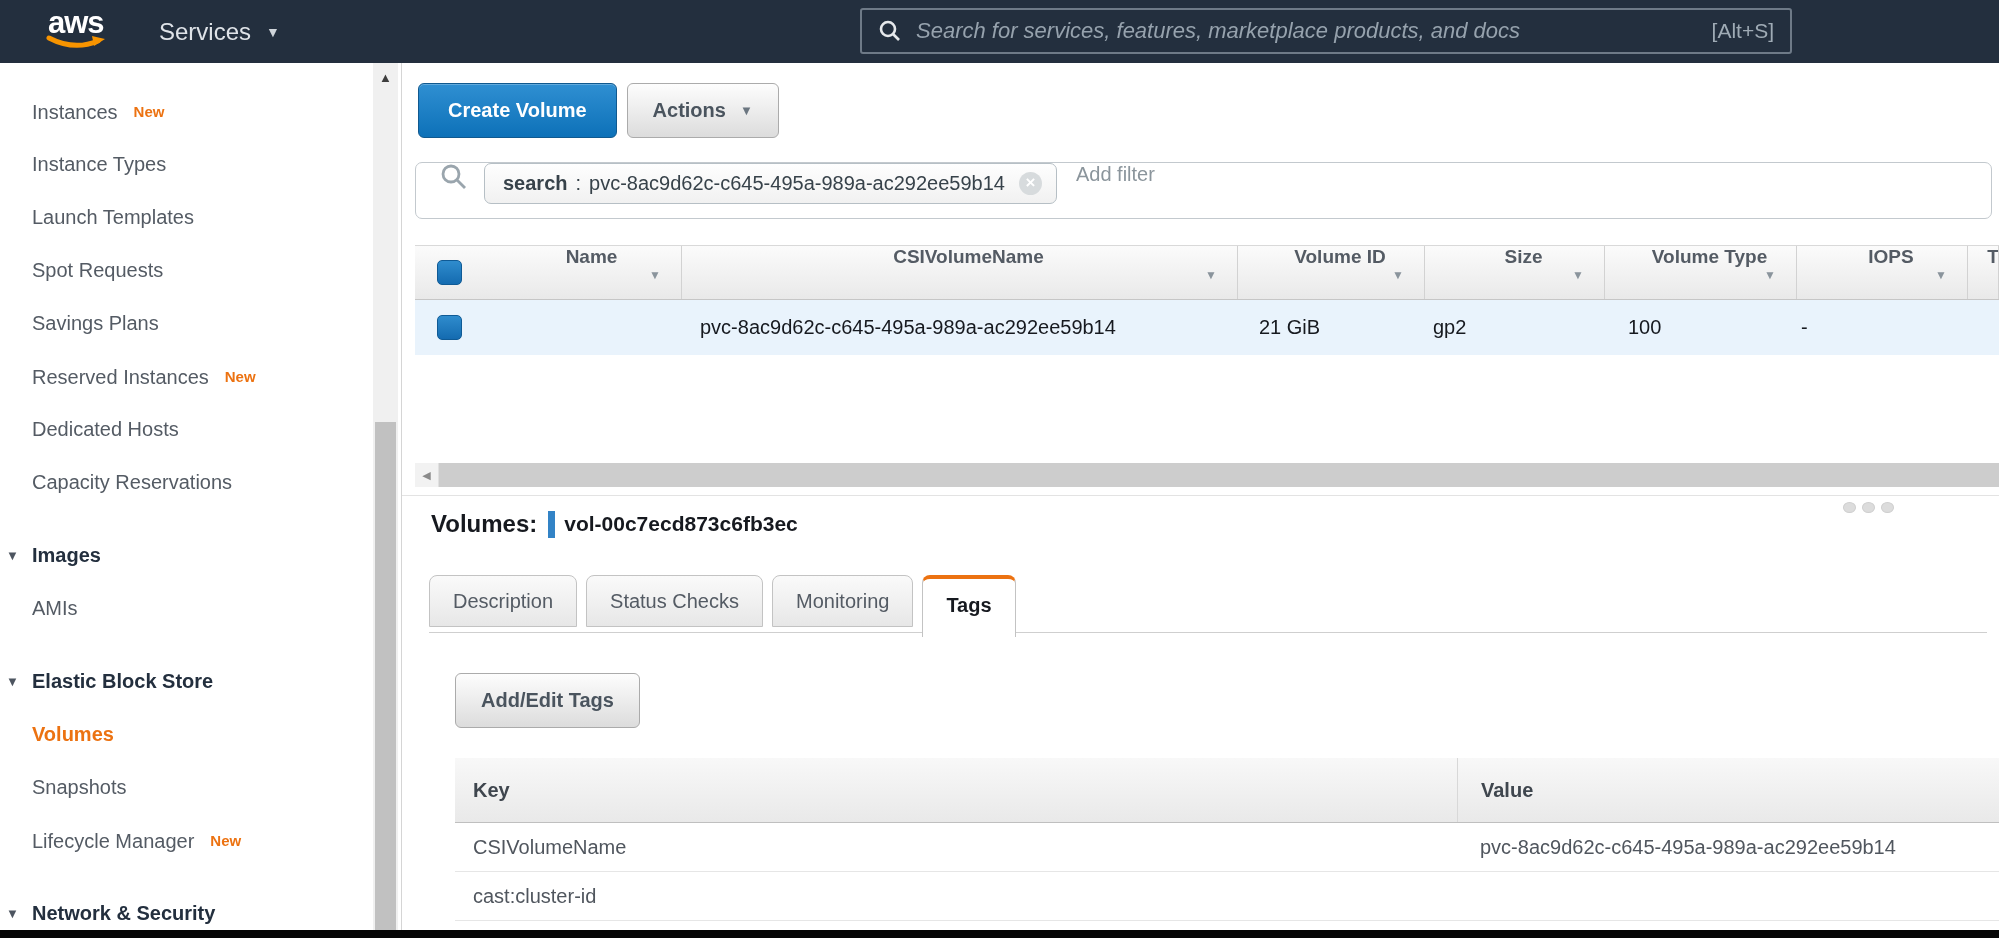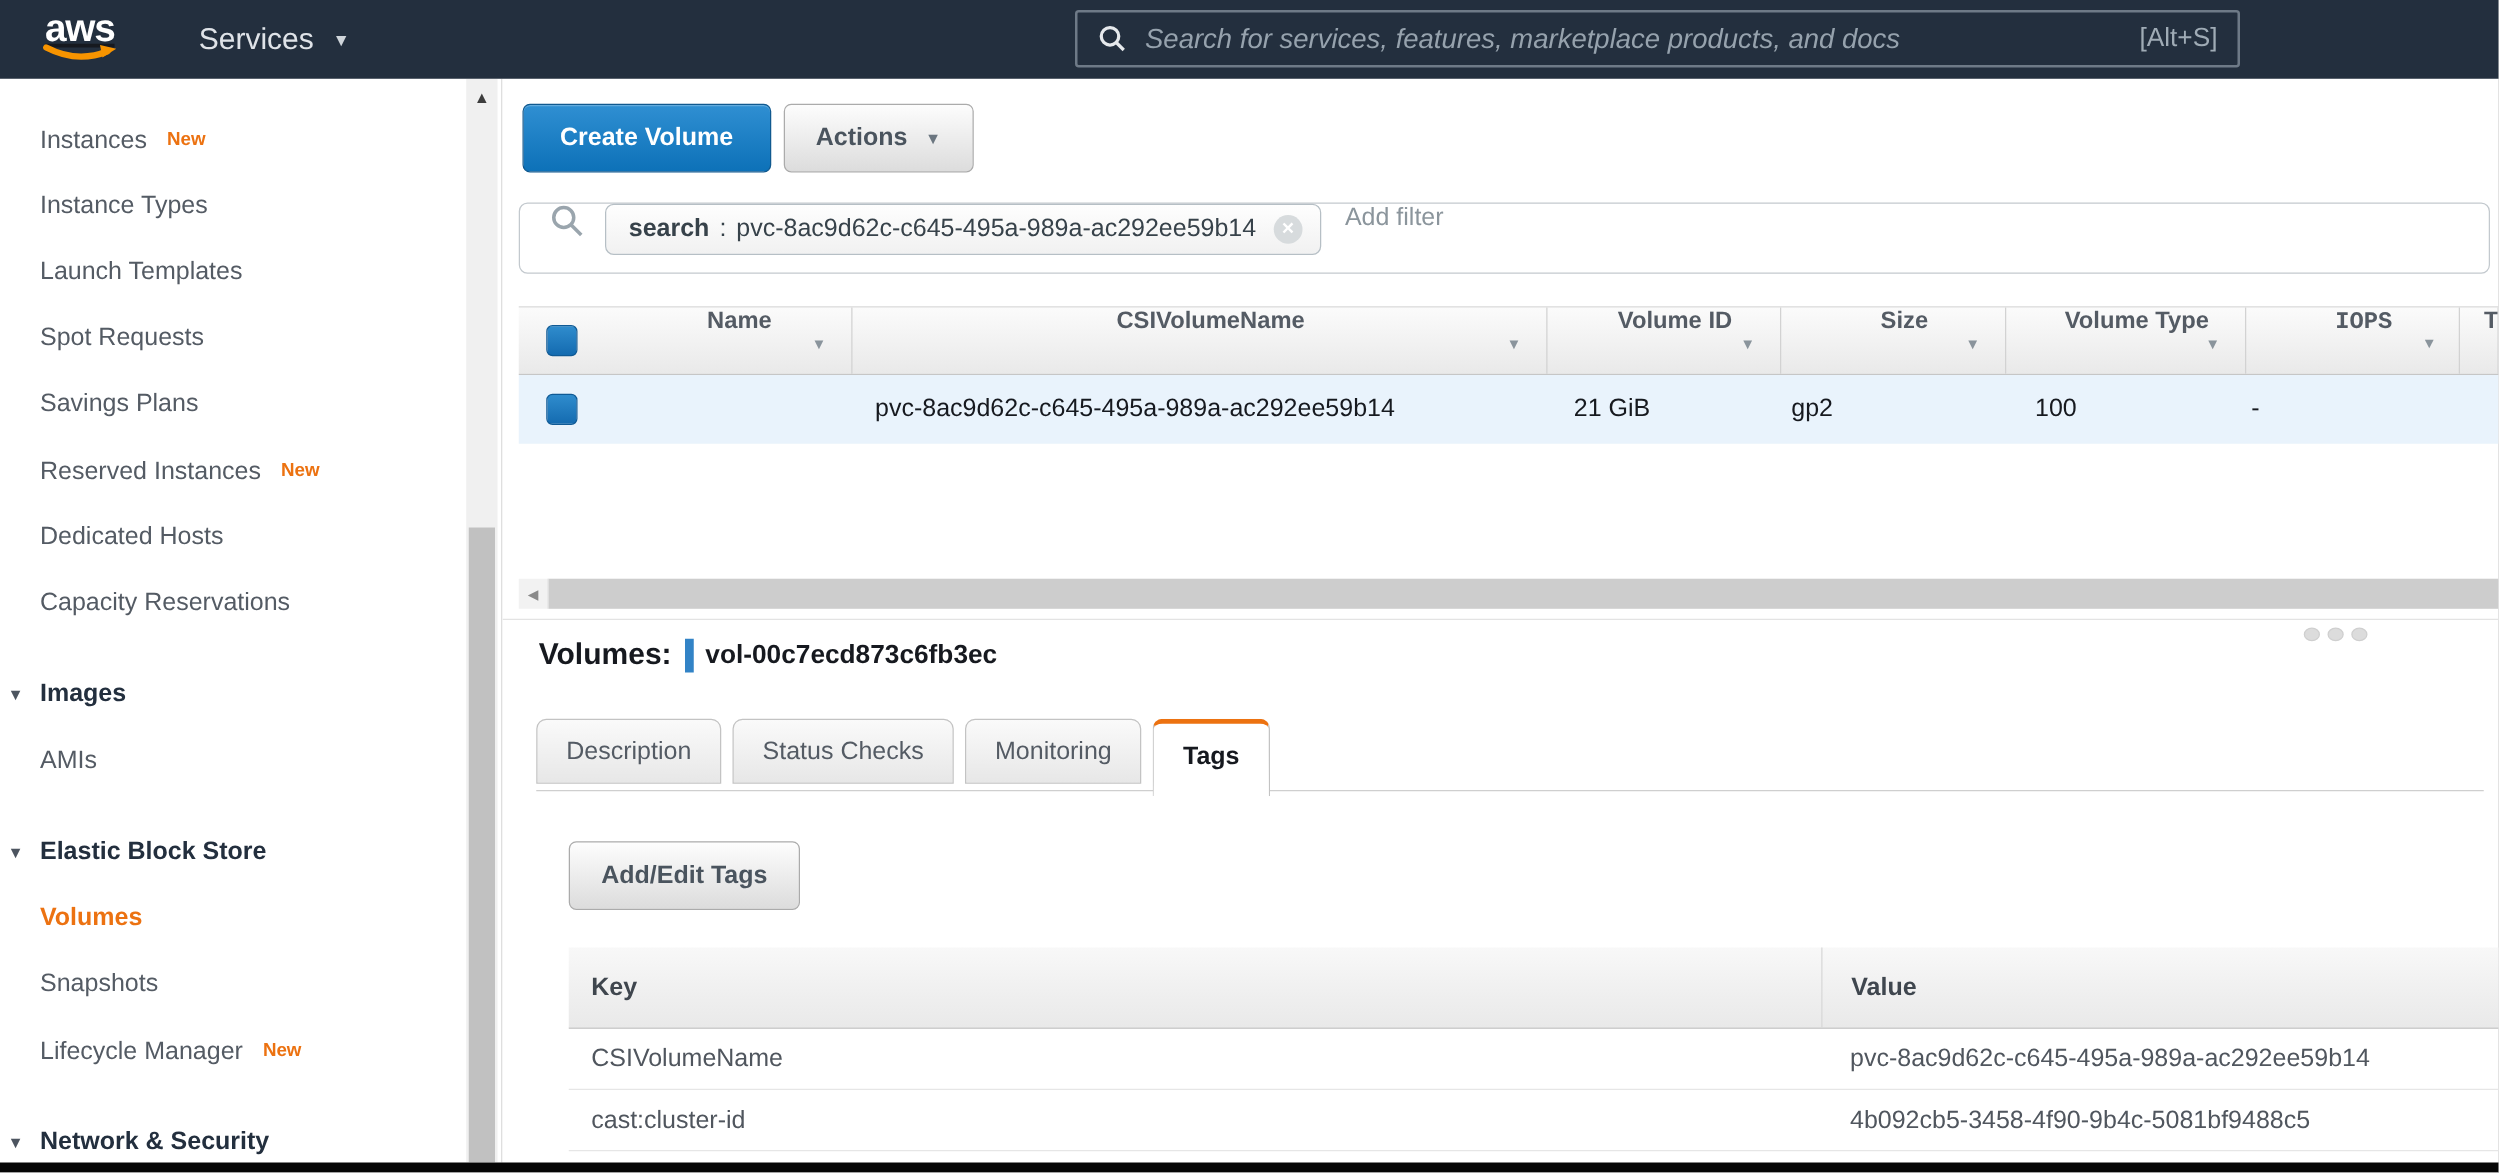--- a/index.html
+++ b/index.html
@@ -5,21 +5,21 @@
   * { margin:0; padding:0; box-sizing:border-box; }
   html,body { background:#888; }
   .page {
     position:relative; width:1999px; height:938px; overflow:hidden;
     background:#ffffff; font-family:"Liberation Sans","DejaVu Sans",sans-serif;
     color:#16191f;
   }
 
   
   .topbar { position:absolute; left:0; top:0; right:0; height:63px; background:#232f3e; z-index:10; }
-  .aws-logo { position:absolute; left:36px; top:8px; width:60px; height:46px; cursor:pointer;text-decoration:underline; }
+  .aws-logo { position:absolute; left:48px; top:8px; width:60px; height:46px; cursor:pointer; }
   .aws-logo .aws-text { color:#fff; font-weight:bold; font-size:31px; letter-spacing:-1px; line-height:30px; }
   .aws-logo svg { position:absolute; left:-2px; top:27px; }
   .services-menu { position:absolute; left:159px; top:0; height:63px; display:flex; align-items:center; cursor:pointer; }
   .services-label { color:#dfe3e8; font-size:24px; }
   .services-caret { color:#cfd5da; font-size:14px; margin-left:15px; }
   .global-search { position:absolute; left:860px; top:8px; width:932px; height:46px;
     border:2px solid #6e7a87; border-radius:3px; display:flex; align-items:center; cursor:text; }
   .global-search .mag { margin-left:16px; flex:0 0 auto; }
   .search-placeholder { font-style:italic; font-size:22px; color:#96a2ad; margin-left:14px; white-space:nowrap; }
   .search-shortcut { margin-left:auto; margin-right:16px; font-size:21px; color:#9fabb5; }
@@ -70,21 +70,21 @@
   .thead { display:flex; height:55px; background:linear-gradient(#fbfbfb,#e9e9e9);
     border-top:1px solid #d9d9d9; border-bottom:1px solid #c6c6c6; }
   .cell { display:flex; align-items:center; padding-left:18px; overflow:hidden; white-space:nowrap; }
   .thead .cell { border-right:1px solid #d2d2d2; font-size:19px; font-weight:bold; color:#545b64; cursor:pointer;flex-direction:column; }
   .cb-cell { flex:0 0 69px; display:flex; align-items:center; justify-content:center; padding:0; }
   .thead > div:nth-of-type(2) { flex:0 0 198px; }
   .thead > div:nth-of-type(3) { flex:0 0 556px; }
   .thead > div:nth-of-type(4) { flex:0 0 187px; }
   .thead > div:nth-of-type(5) { flex:0 0 180px; }
   .thead > div:nth-of-type(6) { flex:0 0 192px; }
-  .thead > div:nth-of-type(7) { flex:0 0 171px;font-family:Liberation Mono, monospace; }
+  .thead > div:nth-of-type(7) { flex:0 0 171px; }
   .thead > div:nth-of-type(8) { flex:1 1 auto; padding-left:20px; }
   .sort { margin-left:auto; margin-right:20px; font-size:12px; color:#8a949c; }
   .trow { display:flex; height:55px; background:#e9f3fc; font-size:20px; color:#16191f; cursor:pointer; }
   .c-cb   { flex:0 0 69px; display:flex; align-items:center; justify-content:center; }
   .c-name { flex:0 0 198px; }
   .c-csi  { flex:0 0 556px; }
   .c-volid{ flex:0 0 187px; }
   .c-size { flex:0 0 180px; padding-left:21px; }
   .c-vtype{ flex:0 0 192px; padding-left:15px; }
   .c-iops { flex:0 0 171px; }
@@ -379,21 +379,20 @@
       </div>
       <div>
 
           <div class="tags-row">
             <div class="tg-key">CSIVolumeName</div>
             <div class="tg-val">pvc-8ac9d62c-c645-495a-989a-ac292ee59b14</div>
           </div>
 
           <div class="tags-row">
             <div class="tg-key">cast:cluster-id</div>
-            <div class="tg-val">4b092cb5-3458-4f90-9b4c-5081bf9488c5</div>
           </div>
         </div>
     </div>
 
   </div>
 
   <div class="bottom-edge"></div>
 </div>
 
 </body></html>

